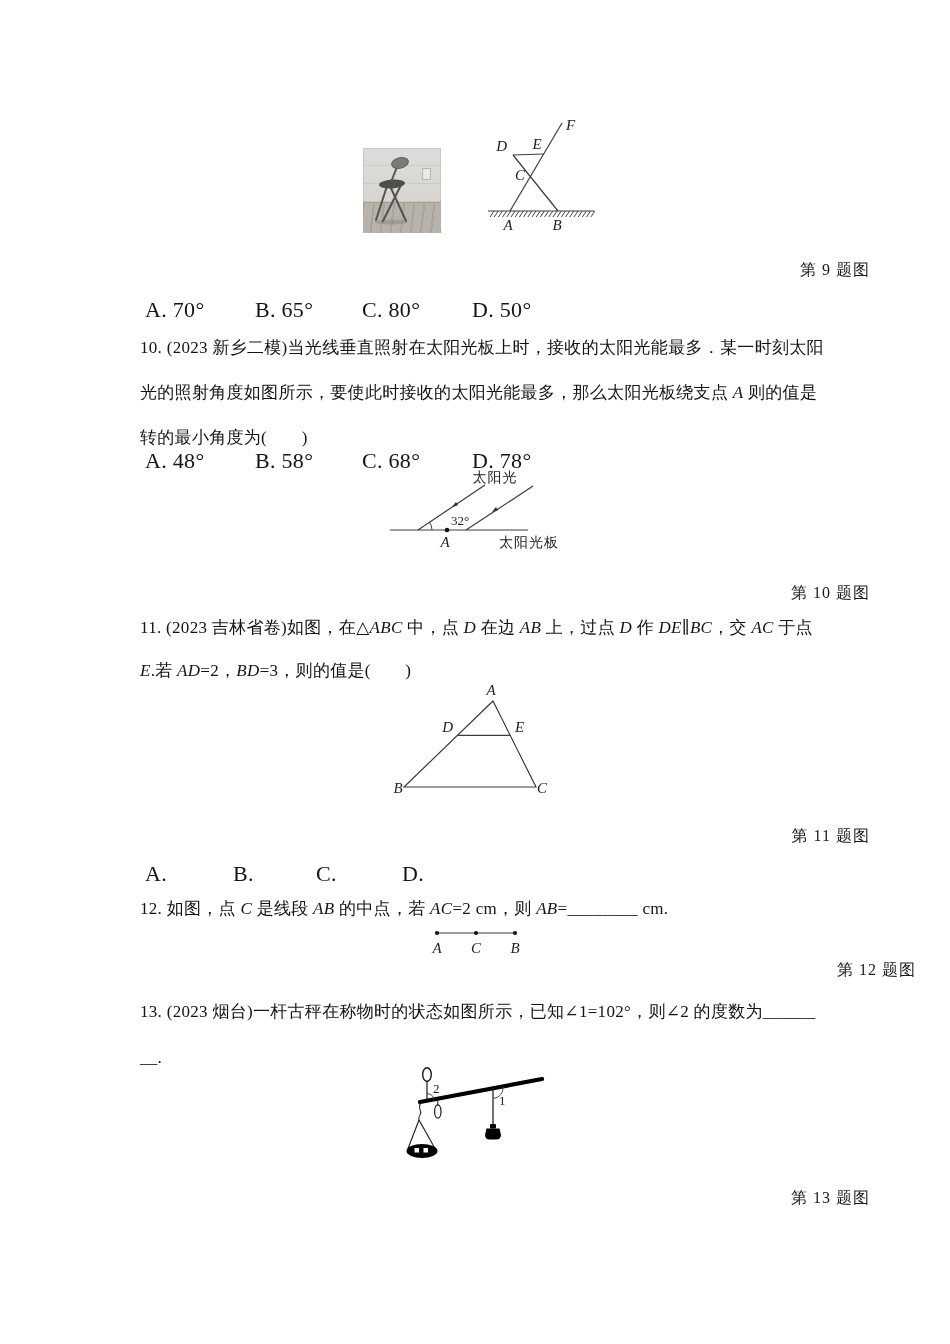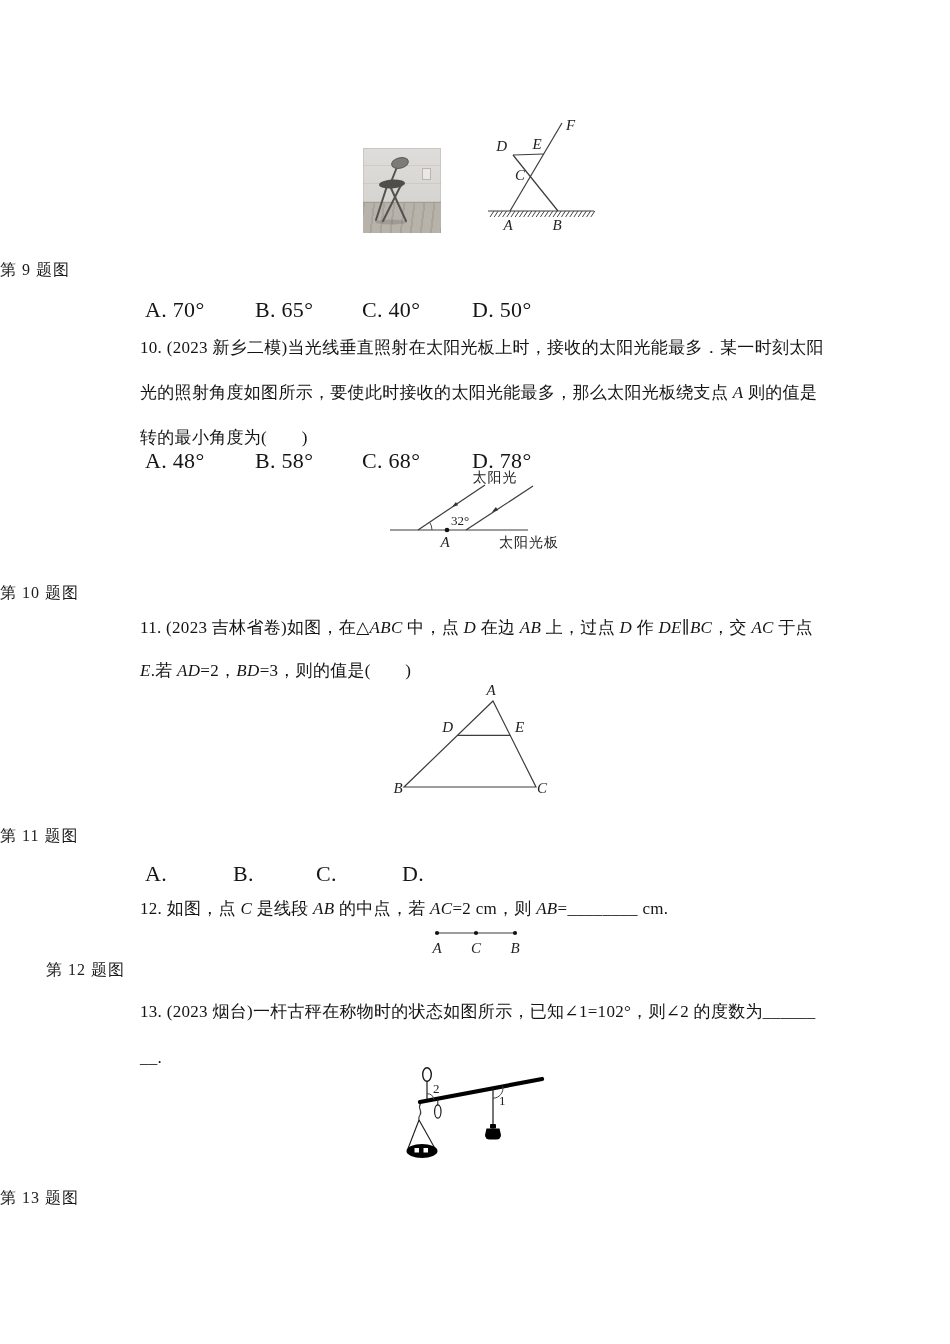--- a/index.html
+++ b/index.html
@@ -1,21 +1,21 @@
 <!DOCTYPE html>
 <html><head>
 <meta charset="utf-8">
 <style>
   html,body{margin:0;padding:0;background:#ffffff;}
   .page{position:relative;width:950px;height:1344px;background:#ffffff;overflow:hidden;
         font-family:"Liberation Serif","DejaVu Serif",serif;color:#141414;}
   .line{position:absolute;left:140px;font-size:17px;line-height:23px;white-space:nowrap;
         letter-spacing:.3px;}
   .opt{position:absolute;font-size:22px;white-space:nowrap;letter-spacing:.3px;}
-  .caption{position:absolute;left:0;width:870px;text-align:left;font-size:16px;
+  .caption{position:absolute;left:0;width:870px;text-align:right;font-size:16px;
            letter-spacing:1px;color:#1c1c1c;}
   .figsvg{position:absolute;overflow:visible;}
   .figsvg text{font-family:"Liberation Serif","DejaVu Serif",serif;font-style:italic;
                font-size:15px;fill:#222;}
   .figsvg text.cjk{font-style:normal;font-size:14px;letter-spacing:1px;}
   .figsvg text.num{font-style:normal;font-size:13px;}
   .stroke{stroke:#3c3c3c;stroke-width:1.2;fill:none;}
   .thin{stroke:#444;stroke-width:1;fill:none;}
   
   .photo{position:absolute;left:363px;top:148px;width:78px;height:85px;
@@ -63,21 +63,21 @@
     <text x="45" y="67" text-anchor="end">C</text>
     <text x="28" y="117" text-anchor="middle">A</text>
     <text x="77" y="117" text-anchor="middle">B</text>
   </svg>
 
   <div class="caption" style="top:260px;">第 9 题图</div>
 
   <div>
     <span class="opt" style="left:145px;top:297px;">A. 70°</span>
     <span class="opt" style="left:255px;top:297px;">B. 65°</span>
-    <span class="opt" style="left:362px;top:297px;">C. 40°</span>
+    <span class="opt" style="left:362px;top:297px;">C. 80°</span>
     <span class="opt" style="left:472px;top:297px;font-family:Liberation Serif, serif;">D. 50°</span>
   </div>
 
   <div class="line" style="top:336px;"><span>10. (2023 新乡二模)当光线垂直照射在太阳光板上时，接收的太阳光能最多．某一时刻太阳</span></div>
   <div class="line" style="top:381px;"><span>光的照射角度如图所示，要使此时接收的太阳光能最多，那么太阳光板绕支点 </span><span style="font-style: italic;">A</span><span> 则的值是</span></div>
   <div class="line" style="top:426px;"><span>转的最小角度为(　　)</span></div>
 
   <div>
     <span class="opt" style="left:145px;top:448px;">A. 48°</span>
     <span class="opt" style="left:255px;top:448px;">B. 58°</span>

